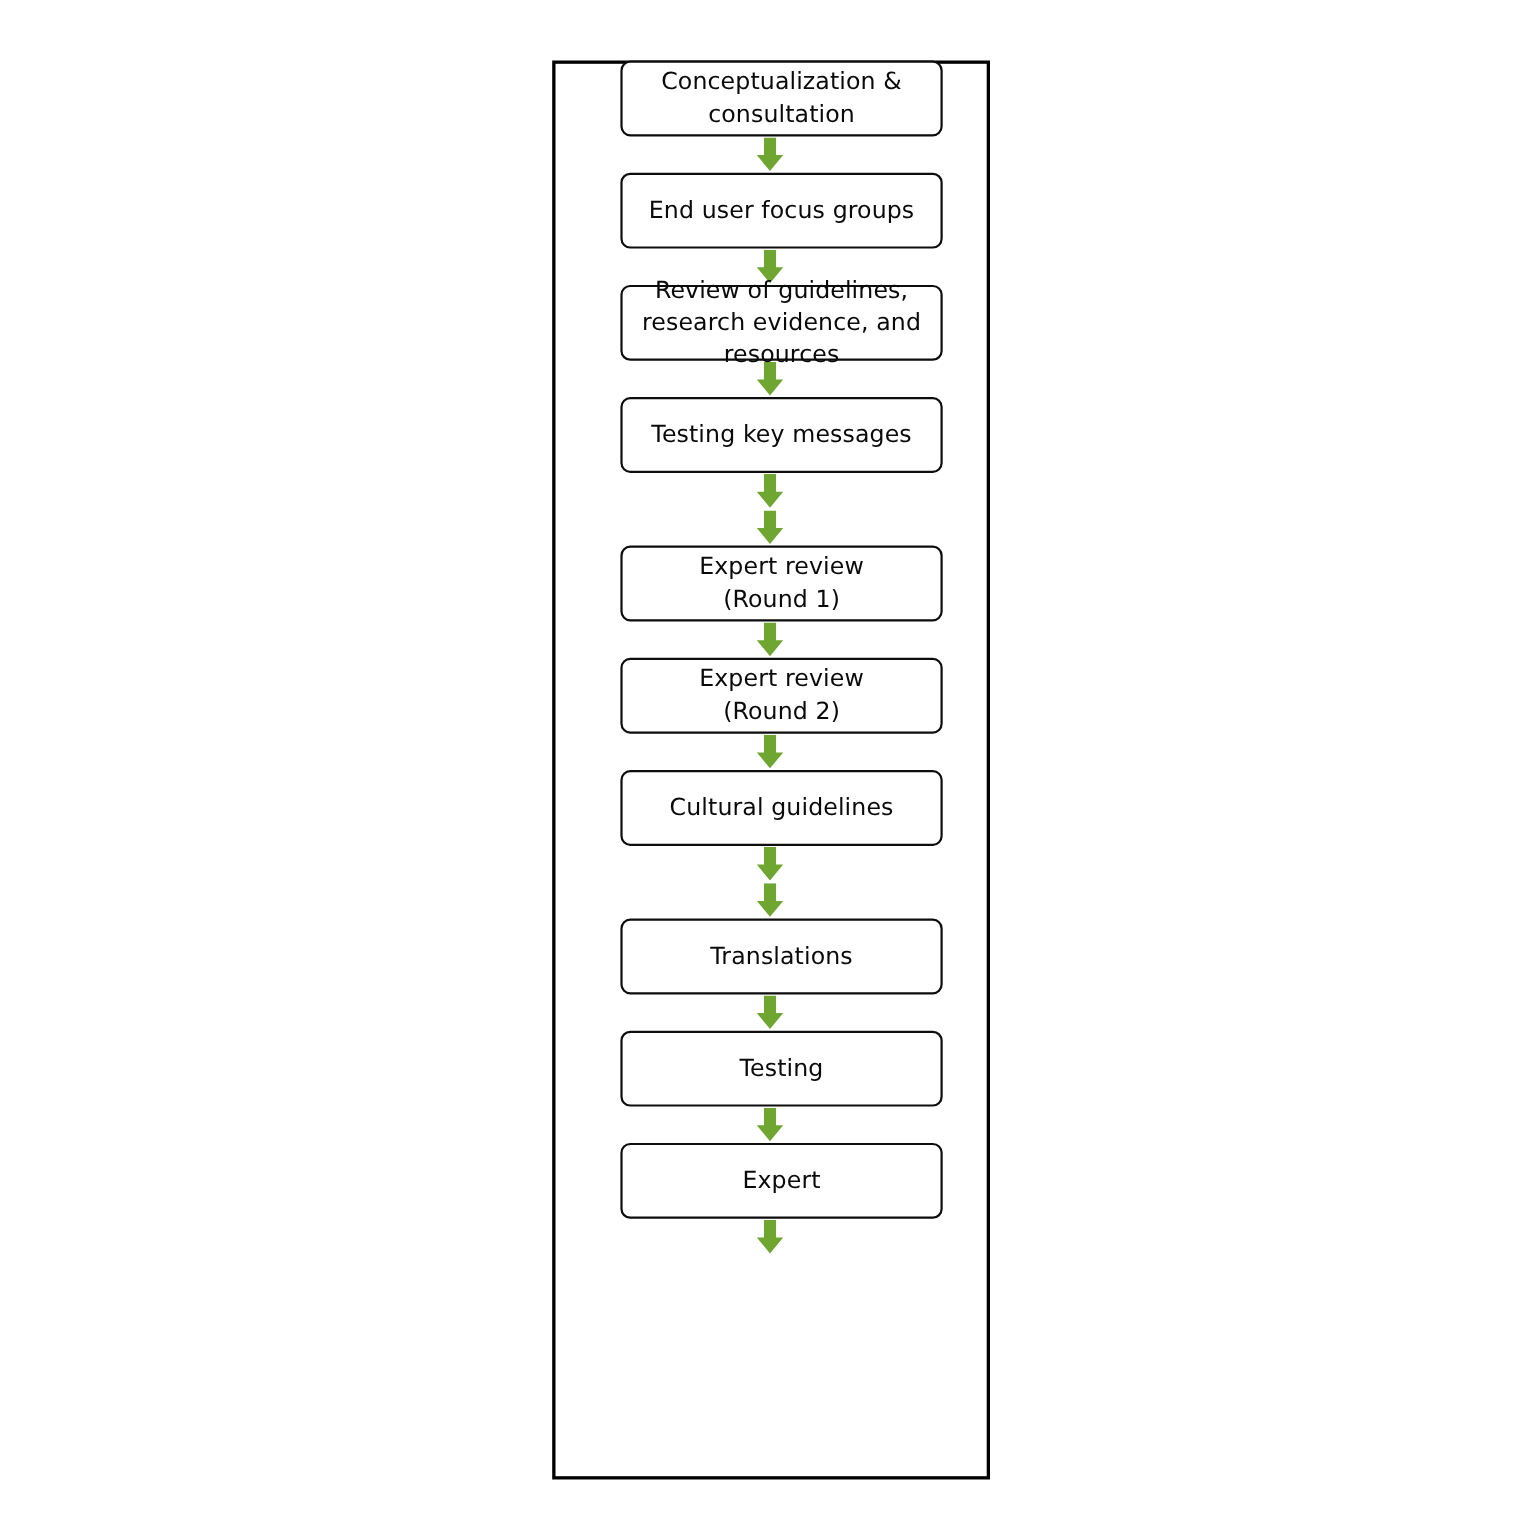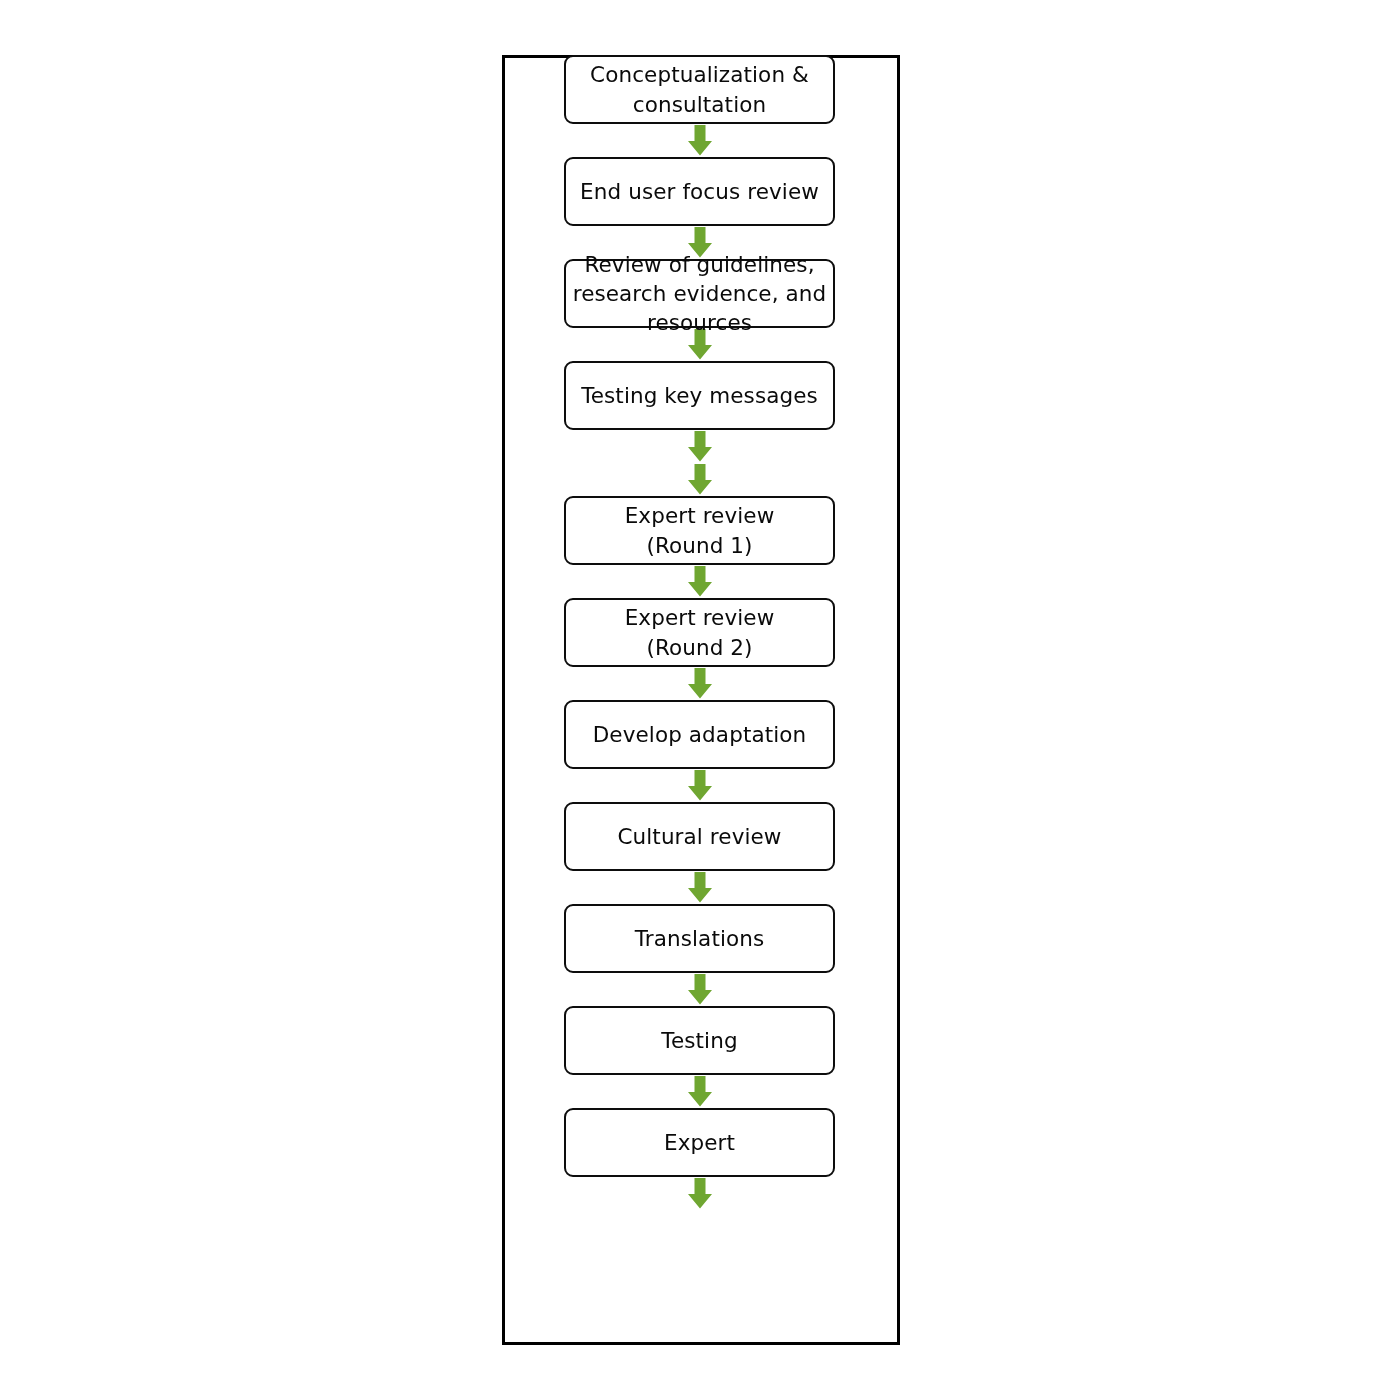--- a/index.html
+++ b/index.html
@@ -41,21 +41,21 @@
   
   #flow {
     position: absolute;
     left: 564px;
     top: 55px;
     width: 271px;
   }
 
   .step {
     position: relative;
-    width: 271px;
+    width: 293px;
     height: 69px;
     box-sizing: border-box;
     border: 2.6px solid #0d0d0d;
     border-radius: 9px;
     background: #ffffff;
     display: flex;
     align-items: center;
     justify-content: center;
     z-index: 2;
   }
@@ -106,21 +106,21 @@
 consultation</span>
       </div>
       <div class="arrow">
         <span>
           <svg width="30" height="31" viewBox="0 0 30 31" xmlns="http://www.w3.org/2000/svg">
             <polygon points="9.5,0 20.5,0 20.5,16 27,16 15,30.5 3,16 9.5,16" fill="#6FA631"></polygon>
           </svg>
         </span>
       </div>
       <div class="step">
-        <span class="step-label">End user focus review</span>
+        <span class="step-label">End user focus groups</span>
       </div>
       <div class="arrow">
         <span>
           <svg width="30" height="31" viewBox="0 0 30 31" xmlns="http://www.w3.org/2000/svg">
             <polygon points="9.5,0 20.5,0 20.5,16 27,16 15,30.5 3,16 9.5,16" fill="#6FA631"></polygon>
           </svg>
         </span>
       </div>
       <div class="step lines-3">
         <span class="step-label">Review of guidelines,
@@ -167,31 +167,28 @@
 (Round 2)</span>
       </div>
       <div class="arrow">
         <span>
           <svg width="30" height="31" viewBox="0 0 30 31" xmlns="http://www.w3.org/2000/svg">
             <polygon points="9.5,0 20.5,0 20.5,16 27,16 15,30.5 3,16 9.5,16" fill="#6FA631"></polygon>
           </svg>
         </span>
       </div>
       <div class="step">
-        <span class="step-label">Develop adaptation</span>
-      </div>
-      <div class="arrow">
-        <span>
-          <svg width="30" height="31" viewBox="0 0 30 31" xmlns="http://www.w3.org/2000/svg">
-            <polygon points="9.5,0 20.5,0 20.5,16 27,16 15,30.5 3,16 9.5,16" fill="#6FA631"></polygon>
-          </svg>
-        </span>
-      </div>
-      <div class="step">
-        <span class="step-label">Cultural review</span>
+        <span class="step-label">Cultural guidelines</span>
+      </div>
+      <div class="arrow">
+        <span>
+          <svg width="30" height="31" viewBox="0 0 30 31" xmlns="http://www.w3.org/2000/svg">
+            <polygon points="9.5,0 20.5,0 20.5,16 27,16 15,30.5 3,16 9.5,16" fill="#6FA631"></polygon>
+          </svg>
+        </span>
       </div>
       <div class="arrow">
         <span>
           <svg width="30" height="31" viewBox="0 0 30 31" xmlns="http://www.w3.org/2000/svg">
             <polygon points="9.5,0 20.5,0 20.5,16 27,16 15,30.5 3,16 9.5,16" fill="#6FA631"></polygon>
           </svg>
         </span>
       </div>
       <div class="step">
         <span class="step-label">Translations</span>

